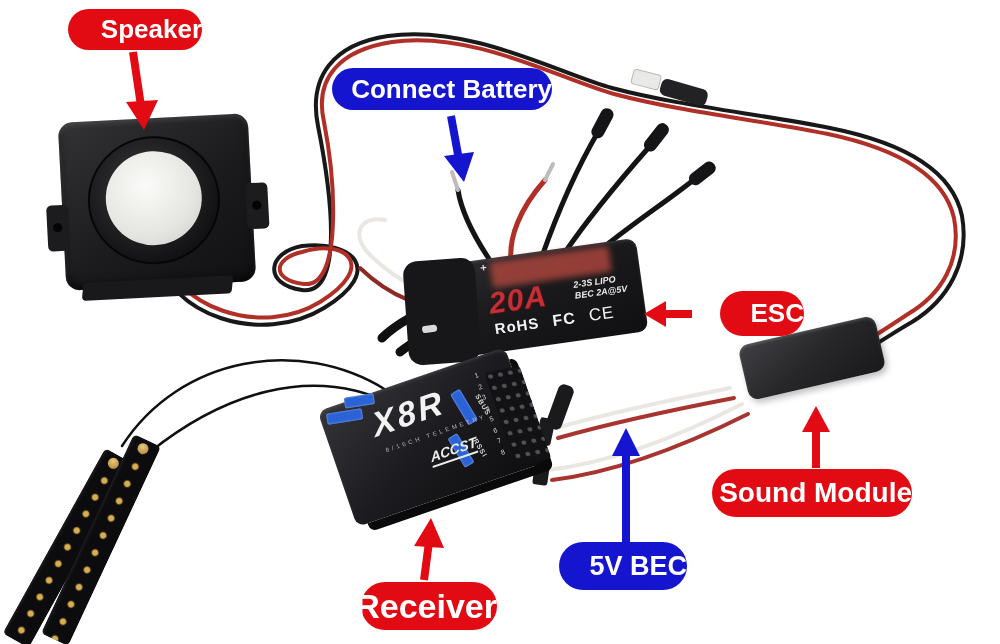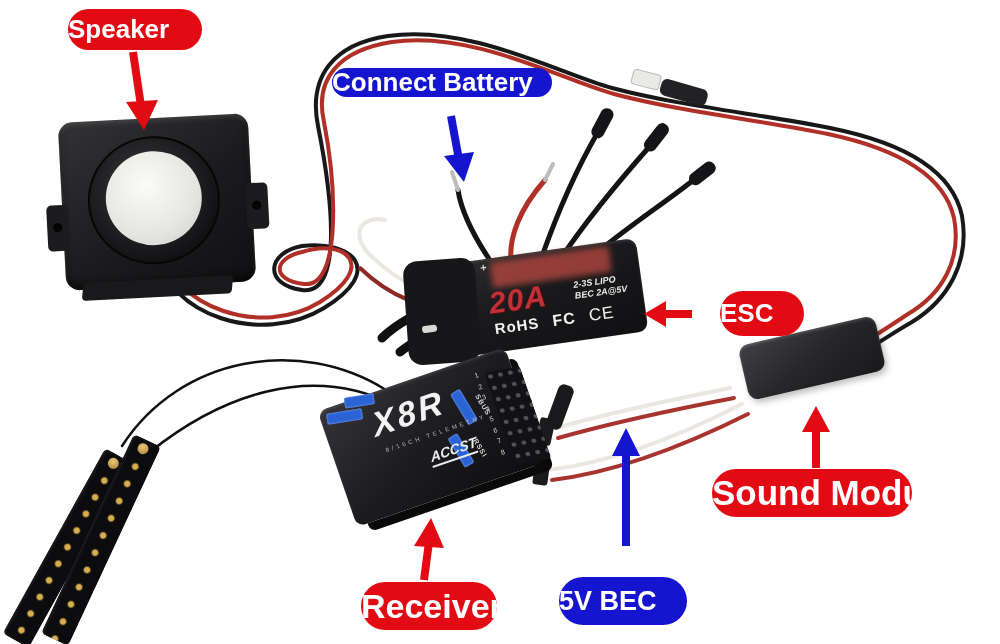--- a/index.html
+++ b/index.html
@@ -2,30 +2,30 @@
 <html><head>
 <meta charset="utf-8">
 <style>
   html,body{margin:0;padding:0;background:#fff;font-family:"Liberation Sans",sans-serif;}
   #stage{position:relative;width:1000px;height:644px;background:#ffffff;overflow:hidden;}
   svg.layer{position:absolute;left:0;top:0;}
   #wires{z-index:1;}
   #arrows{z-index:4;}
 
   
-  .pill{position:absolute;z-index:5;display:flex;align-items:center;justify-content:flex-start;
+  .pill{position:absolute;z-index:5;display:flex;align-items:center;justify-content:flex-end;
         border-radius:40px;color:#fff;font-weight:bold;white-space:nowrap;
         font-family:"Liberation Sans",sans-serif;}
   .pill.red{background:#e30b13;}
   .pill.blue{background:#1515d0;}
   .pill-speaker{left:68px;top:9px;width:134px;height:41px;font-size:26px;}
-  .pill-battery{left:332px;top:68px;width:220px;height:29px;font-size:26px;}
+  .pill-battery{left:332px;top:68px;width:220px;height:42px;font-size:26px;}
   .pill-esc{left:720px;top:291px;width:84px;height:45px;font-size:26px;}
-  .pill-sound{left:712px;top:469px;width:200px;height:48px;font-size:35px;}
-  .pill-bec{left:559px;top:577px;width:128px;height:48px;font-size:27px;}
+  .pill-sound{left:712px;top:469px;width:200px;height:48px;font-size:28px;}
+  .pill-bec{left:559px;top:542px;width:128px;height:48px;font-size:27px;}
   .pill-receiver{left:361px;top:582px;width:136px;height:48px;font-size:34px;}
 
   
   .speaker{position:absolute;z-index:2;left:62px;top:118px;width:190px;height:168px;
            transform:rotate(-3deg);border-radius:14px;
            background:linear-gradient(145deg,#333336 0%,#1b1b1d 55%,#111113 100%);
            box-shadow:inset 0 3px 5px rgba(255,255,255,.12), inset 0 -6px 8px rgba(0,0,0,.6);}
   .spk-tab{position:absolute;width:22px;height:46px;background:#1c1c1e;border-radius:5px;}
   .spk-tab.left{left:-16px;top:82px;}
   .spk-tab.right{right:-16px;top:70px;}

